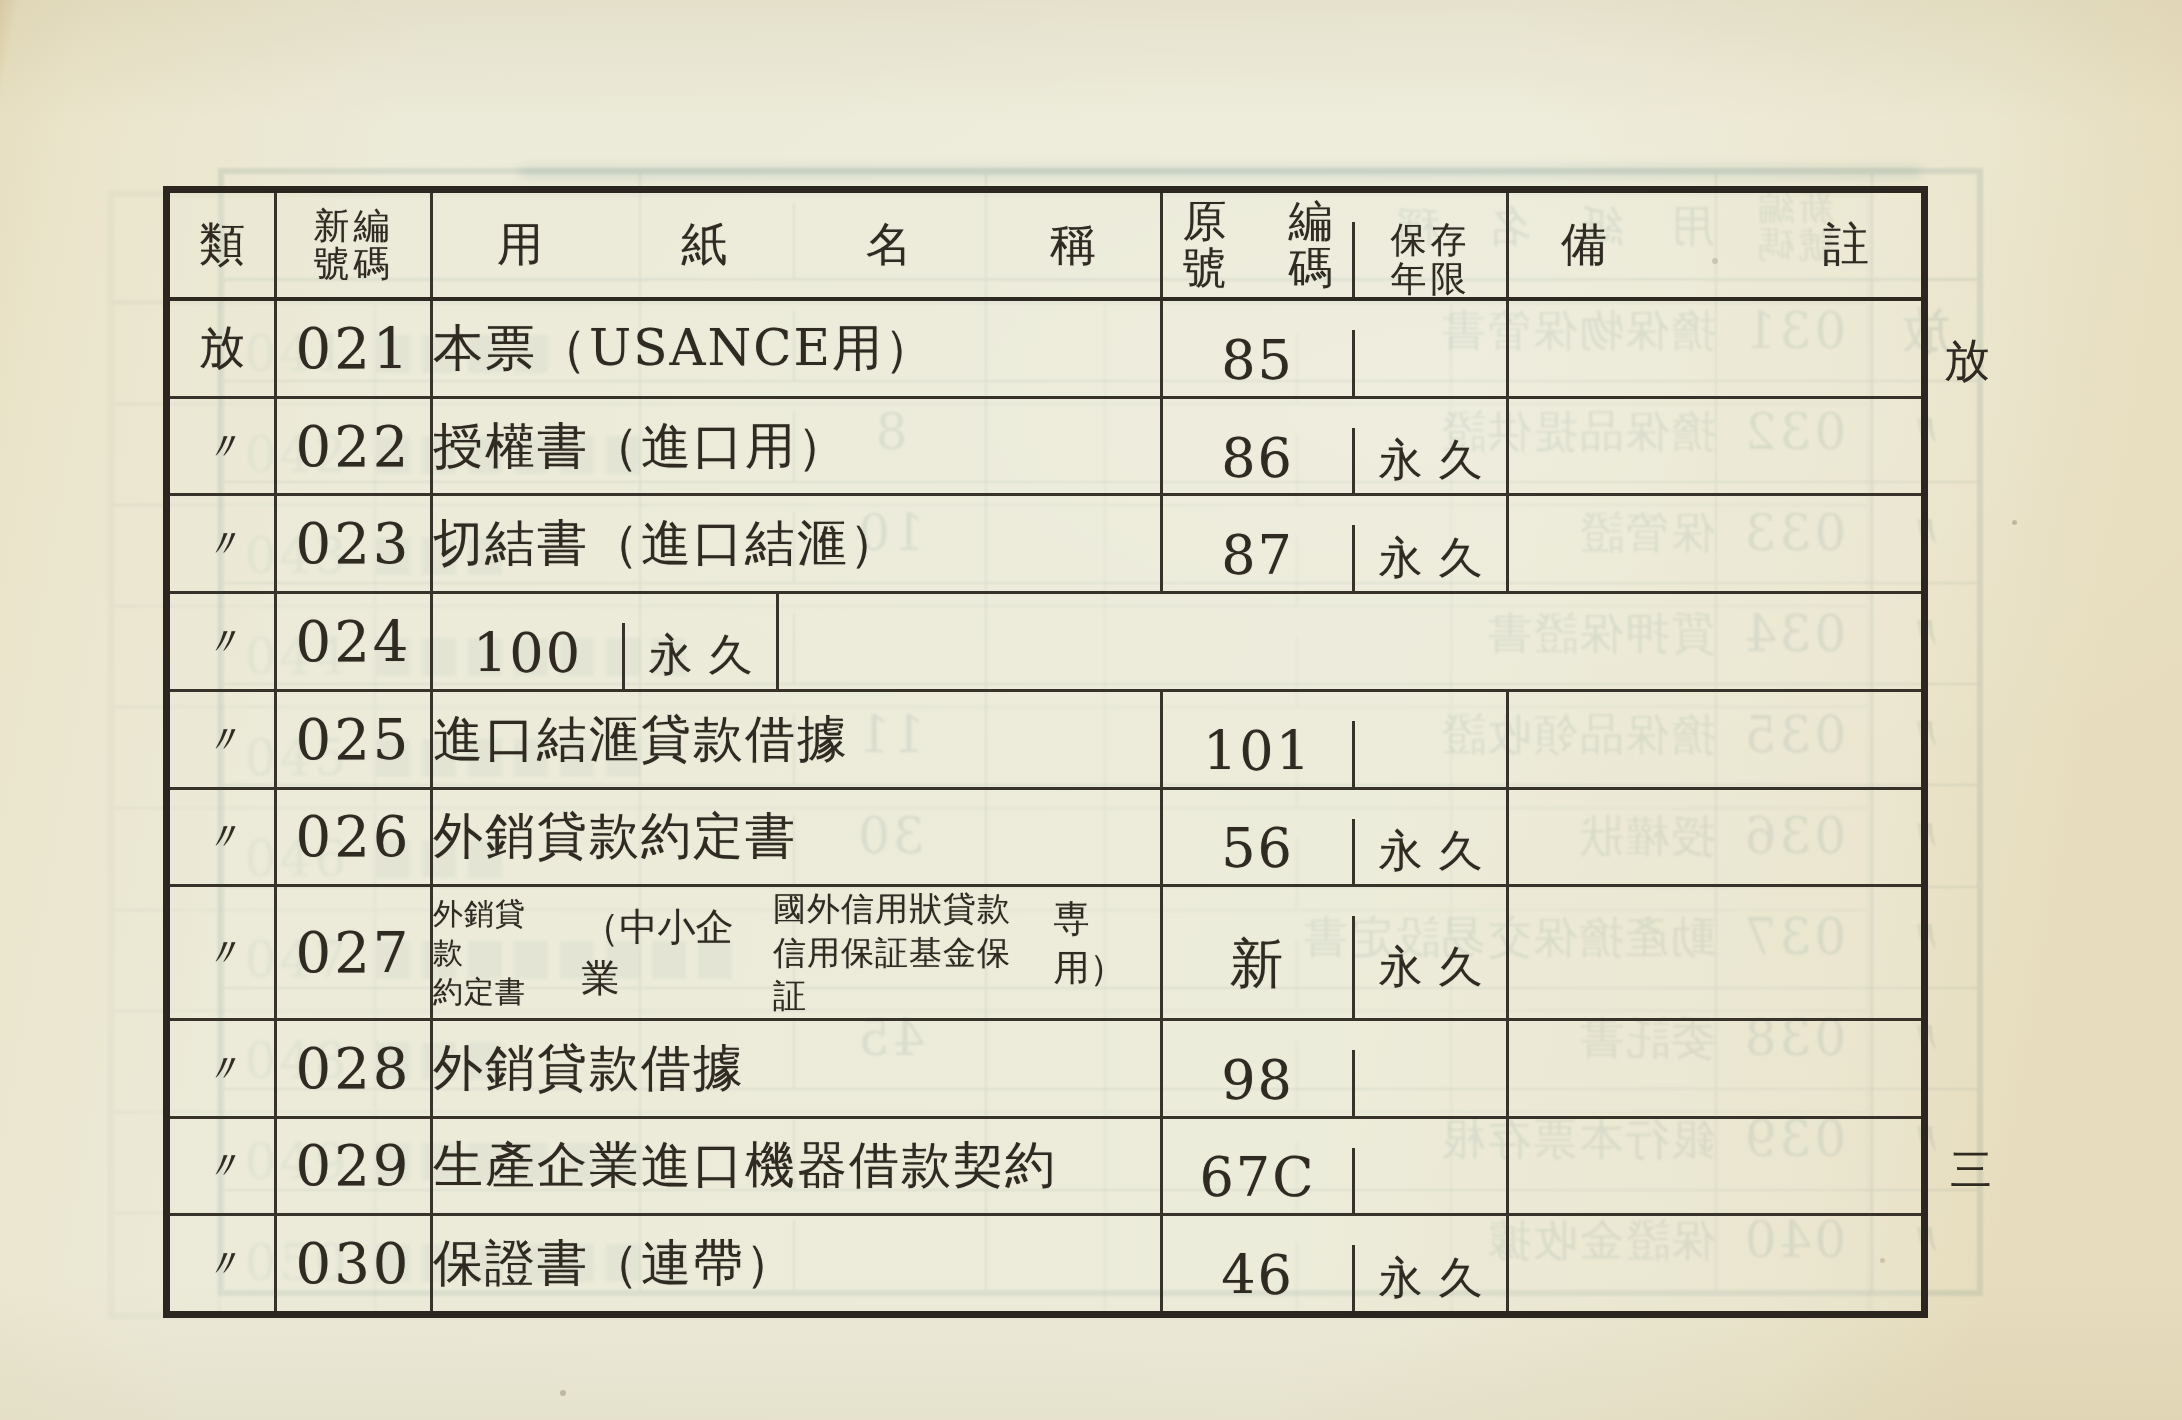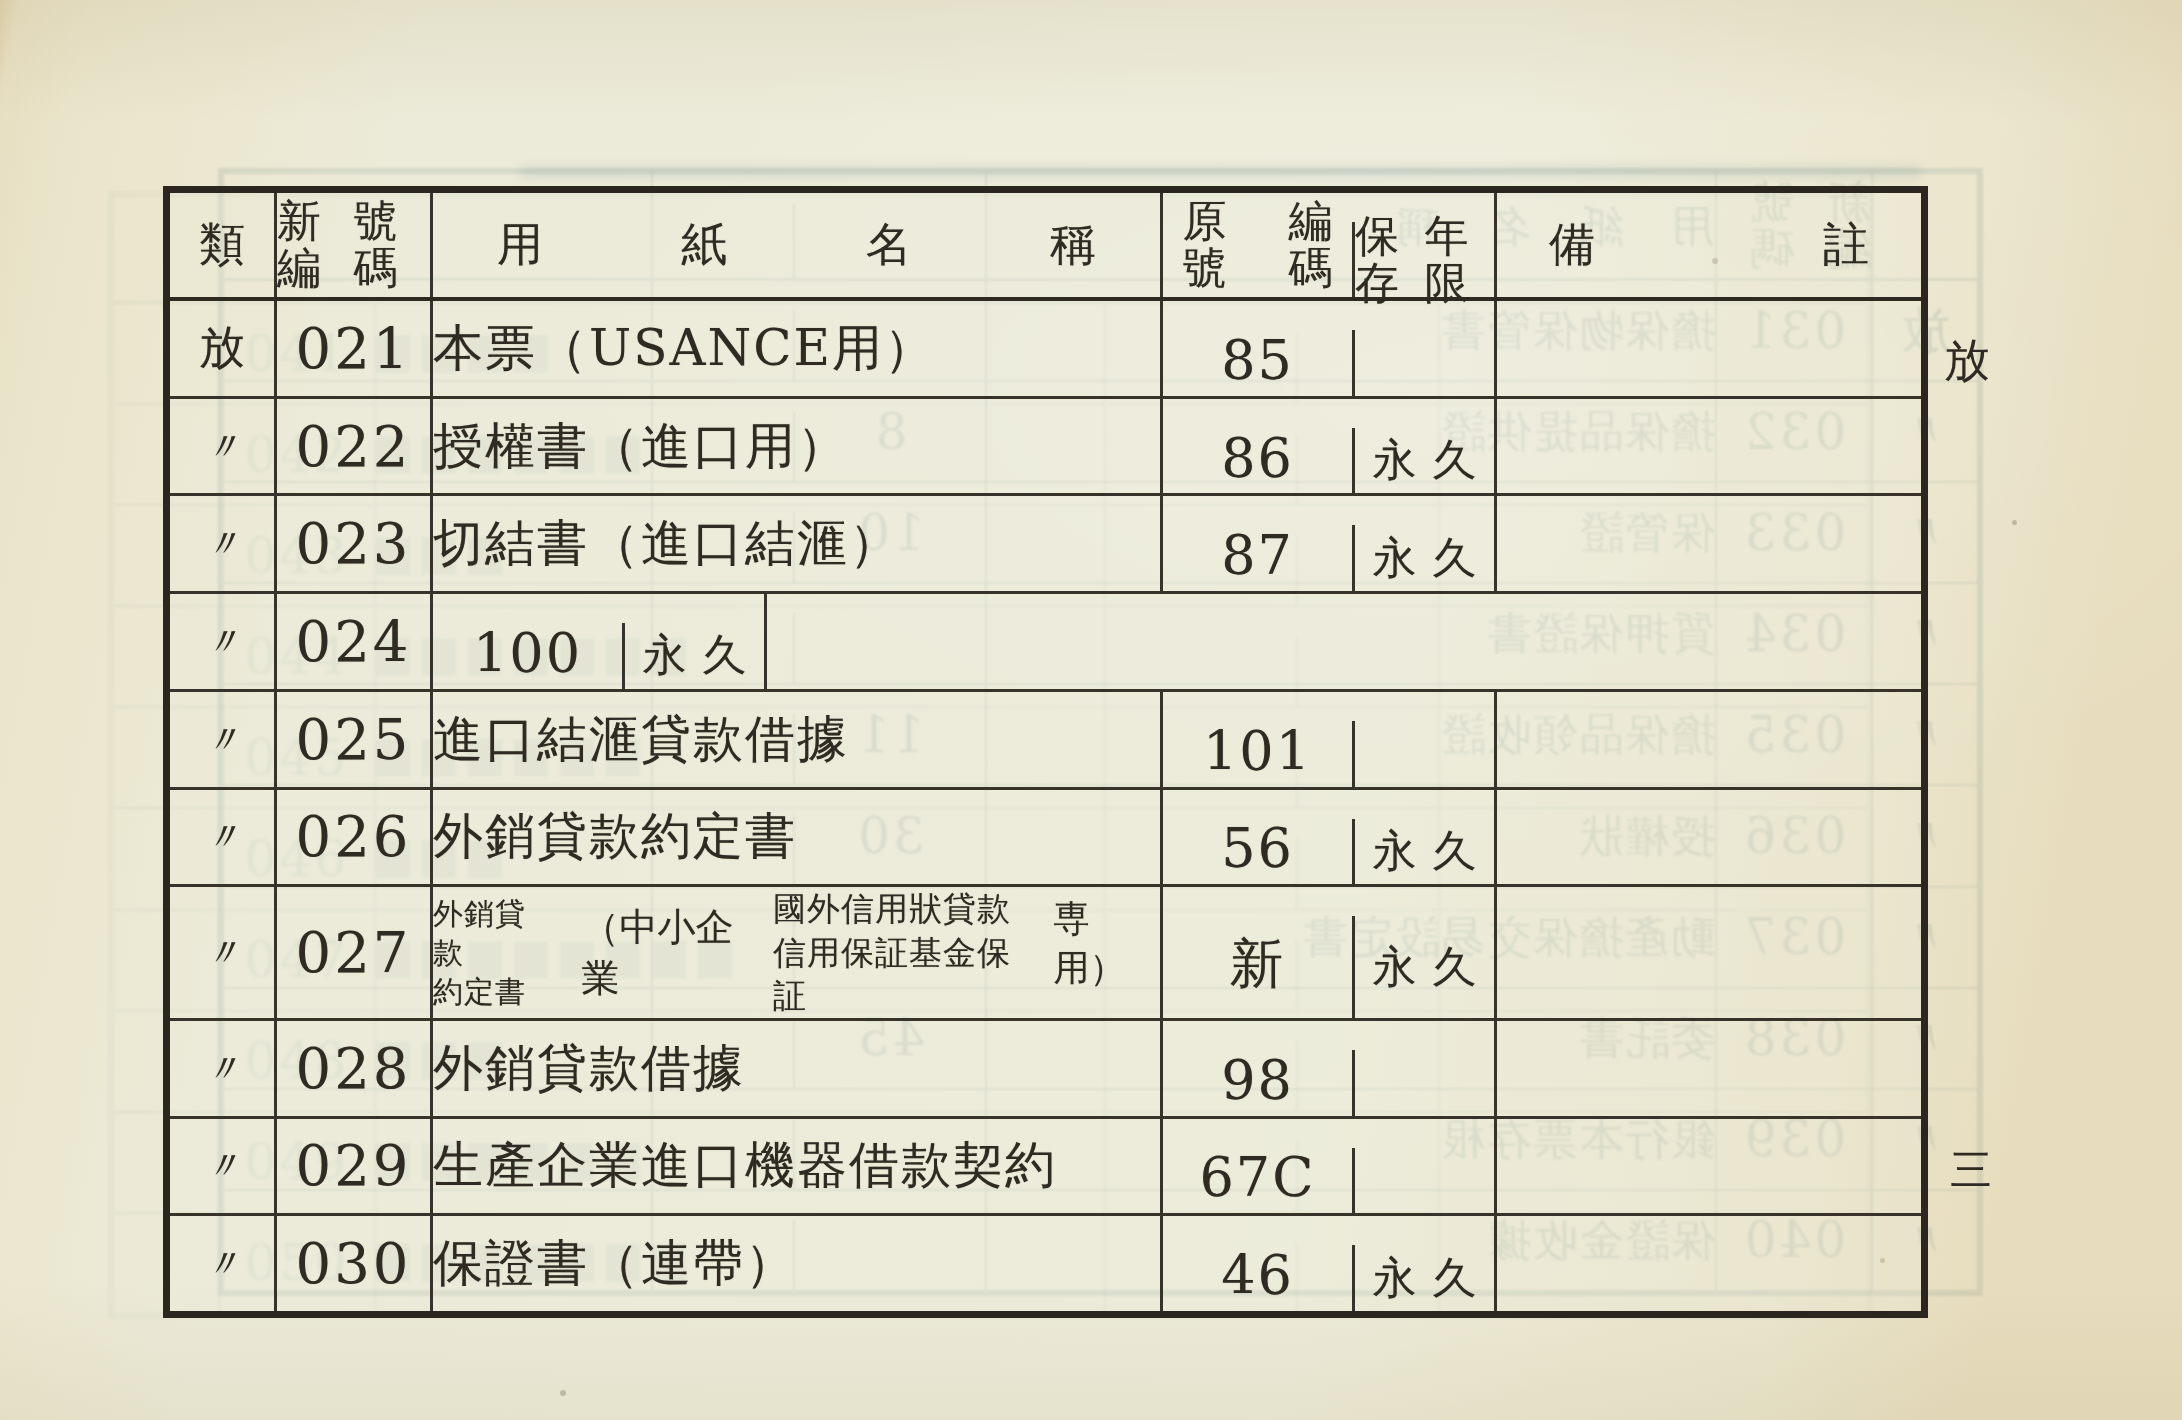--- a/index.html
+++ b/index.html
@@ -29,27 +29,27 @@
     background:rgba(236,236,218,.25);
   }
   .hrow{height:104px;display:flex;border-bottom:4px solid #2e2a22;}
   .drow{flex:1;display:flex;}
   .drow + .drow{border-top:3px solid #37332a;}
   .cell{box-sizing:border-box;display:flex;align-items:center;justify-content:center;position:relative;}
   .c1{width:104px;}
   .c2{width:156px;border-left:3px solid #37332a;}
   .c3{width:730px;border-left:3px solid #37332a;justify-content:flex-start;}
   .c4{width:192px;border-left:3px solid #37332a;}
-  .c5{width:142px;border-left:3px solid #37332a;margin-top:29px;}
+  .c5{width:154px;border-left:3px solid #37332a;margin-top:29px;}
   .c6{flex:1;border-left:3px solid #37332a;}
   .ink{text-shadow:0 0 1px rgba(47,43,35,.35);}
 
   
   .hchar{font-size:46px;}
-  .h2stack, .h5stack{display:flex;flex-direction:row;line-height:1.06;font-size:44px;letter-spacing:4px;}
+  .h2stack, .h5stack{display:flex;flex-direction:column;line-height:1.06;font-size:36px;letter-spacing:4px;}
   .h4stack{display:flex;flex-direction:column;line-height:1.06;font-size:44px;width:150px;}
   .h4stack span{display:flex;justify-content:space-between;}
   .hspread{display:flex;justify-content:space-between;width:100%;padding:0 64px;box-sizing:border-box;font-size:46px;}
   .hspread6{display:flex;justify-content:space-between;width:100%;padding:0 52px;box-sizing:border-box;font-size:46px;}
 
   
   .cat{font-size:46px;}
   .ditto{font-size:40px;font-style:italic;}
   .ncode{font-size:56px;letter-spacing:3px;}
   .fname{font-size:50px;letter-spacing:2px;white-space:nowrap;}

